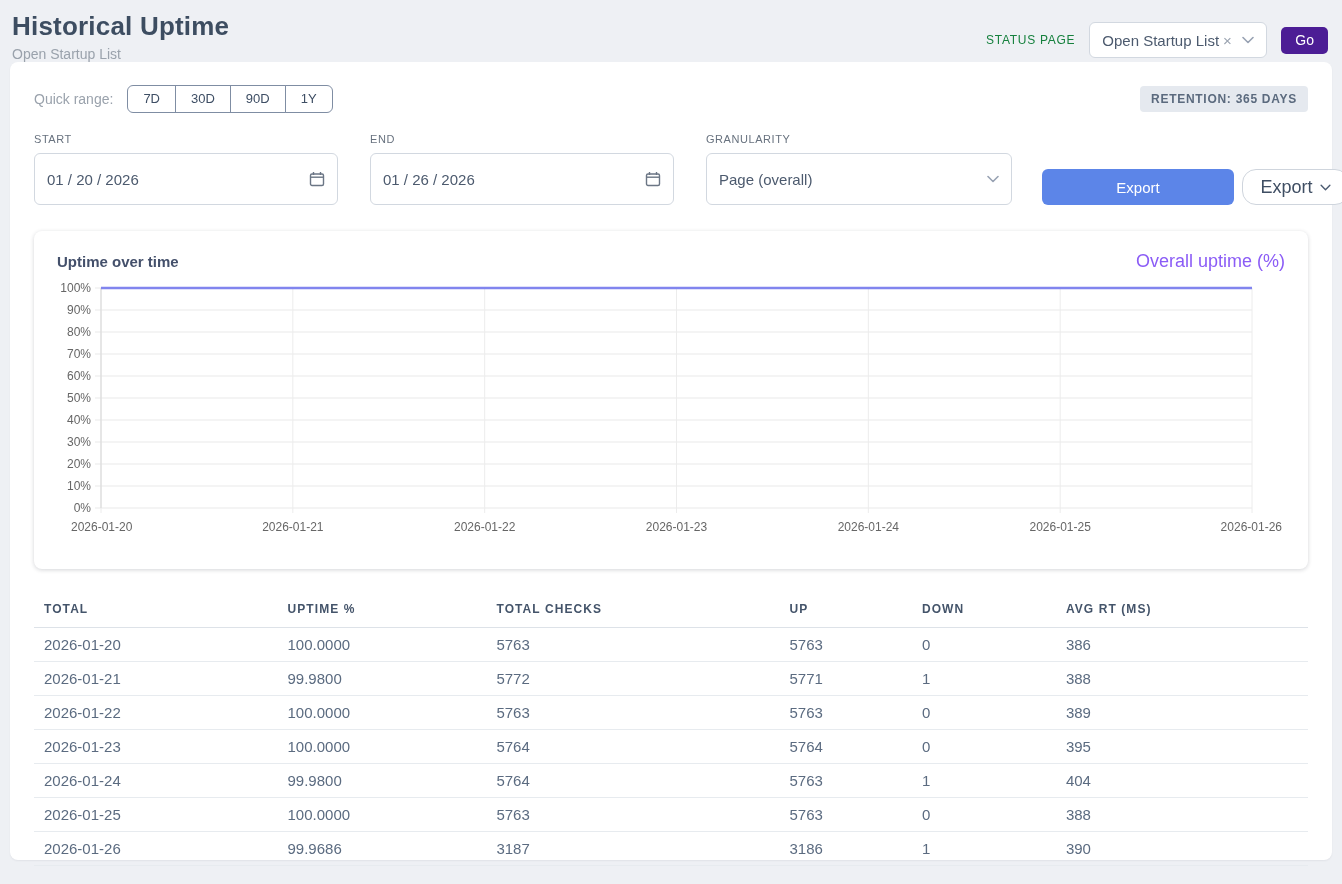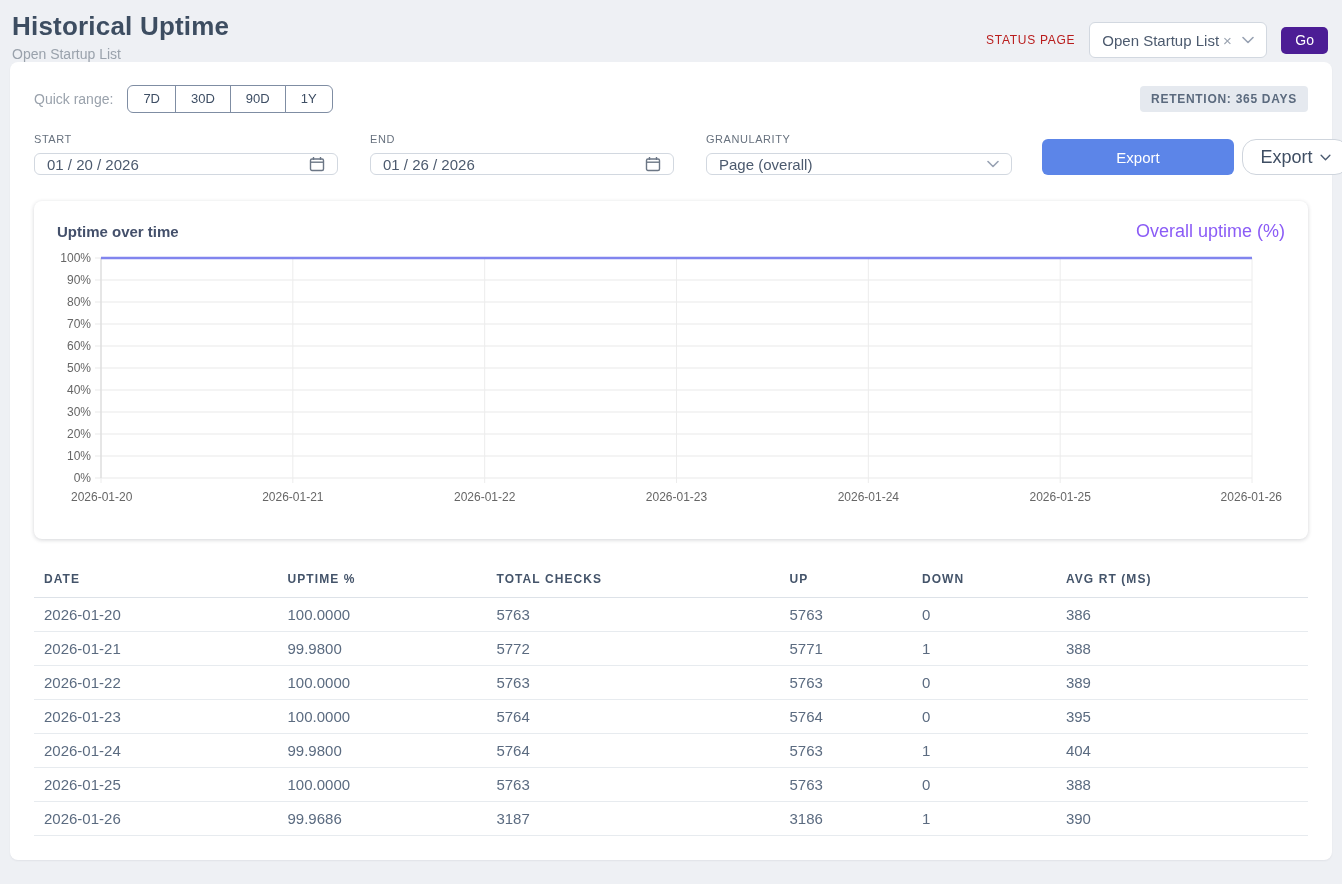--- a/index.html
+++ b/index.html
@@ -8,21 +8,21 @@
     background:#eef0f4;
     font-family:"Liberation Sans", sans-serif;
     color:#3d4d61;
     overflow:hidden;
   }
   
   .page-header { display:flex; justify-content:space-between; align-items:center; padding:10px 14px 0 12px; height:62px; }
   .ph-title { font-size:26px; font-weight:700; color:#3d4d61; letter-spacing:.2px; }
   .ph-subtitle { font-size:14px; color:#9aa2ac; margin-top:4px; }
   .ph-right { display:flex; align-items:center; gap:14px; margin-top:8px; }
-  .status-page-label { font-size:12px; color:#b91c1c; letter-spacing:.06em; font-weight:500; }
+  .status-page-label { font-size:12px; color:#15803d; letter-spacing:.06em; font-weight:500; }
   .status-select {
     display:flex; align-items:center; gap:6px;
     background:#fff; border:1px solid #d2d8e0; border-radius:6px;
     height:36px; padding:0 12px; min-width:178px; cursor:pointer;
   }
   .status-select .sel-text { font-size:15px; color:#4c5a6e; }
   .clear-x { color:#9aa3b0; font-size:15px; line-height:1; margin-left:-2px; cursor:pointer; }
   .chev { width:12px; height:8px; margin-left:auto; }
   .go-btn {
     background:#4c1d95; color:#fff; font-size:14px; border:none; border-radius:5px;
@@ -48,21 +48,21 @@
   .seg-btn:last-child { border-top-right-radius:6px; border-bottom-right-radius:6px; }
   .retention-badge {
     background:#e5e9ef; color:#5b6a7e; font-size:12px; font-weight:700;
     letter-spacing:.06em; padding:6px 11px; border-radius:4px;
   }
   
   .row-controls { display:flex; align-items:flex-end; gap:32px; }
   .field { display:flex; flex-direction:column; }
   .field-label { font-size:11px; color:#68727f; letter-spacing:.05em; font-weight:500; margin-bottom:8px; }
   .input-box {
-    height:22px; border:1px solid #d2d8e0; border-radius:6px; background:#fff;
+    height:52px; border:1px solid #d2d8e0; border-radius:6px; background:#fff;
     display:flex; align-items:center; justify-content:space-between;
     padding:0 12px; font-size:15px; color:#4c5a6e; cursor:pointer;
   }
   .w-date { width:304px; }
   .w-gran { width:306px; }
   .btn-refresh {
     background:#5c85e8; color:#fff; border:none; border-radius:6px;
     width:192px; height:36px; font-size:15px; font-family:inherit; cursor:pointer;
   }
   .btn-export {
@@ -225,21 +225,21 @@
     <colgroup>
       <col style="width:19.9%">
         <col style="width:16.4%">
         <col style="width:23.0%">
       <col style="width:10.4%">
         <col style="width:11.3%">
         <col style="width:19.0%">
     </colgroup>
     <thead>
         <tr id="table-head-row">
-          <th>DATE</th>
+          <th>TOTAL</th>
           <th>UPTIME %</th>
           <th>TOTAL CHECKS</th>
           <th>UP</th>
           <th>DOWN</th>
           <th>AVG RT (MS)</th>
         </tr>
       </thead>
     <tbody id="table-body">
         <tr>
           <td>2026-01-20</td>

